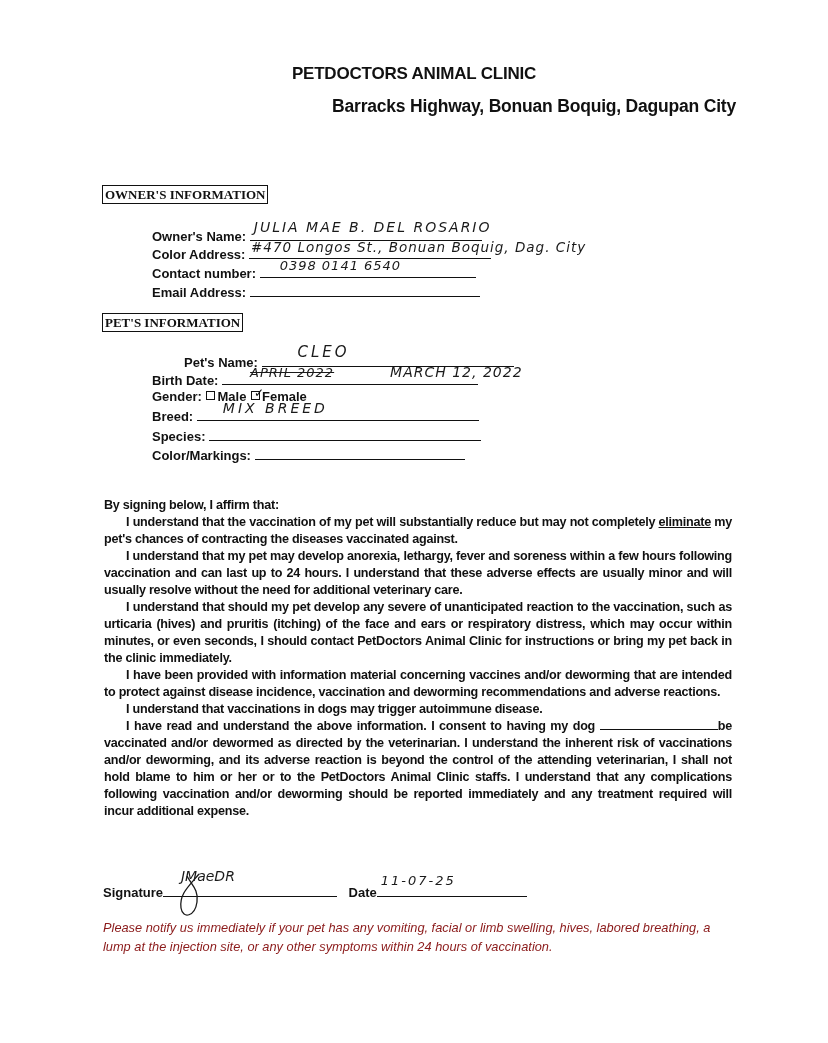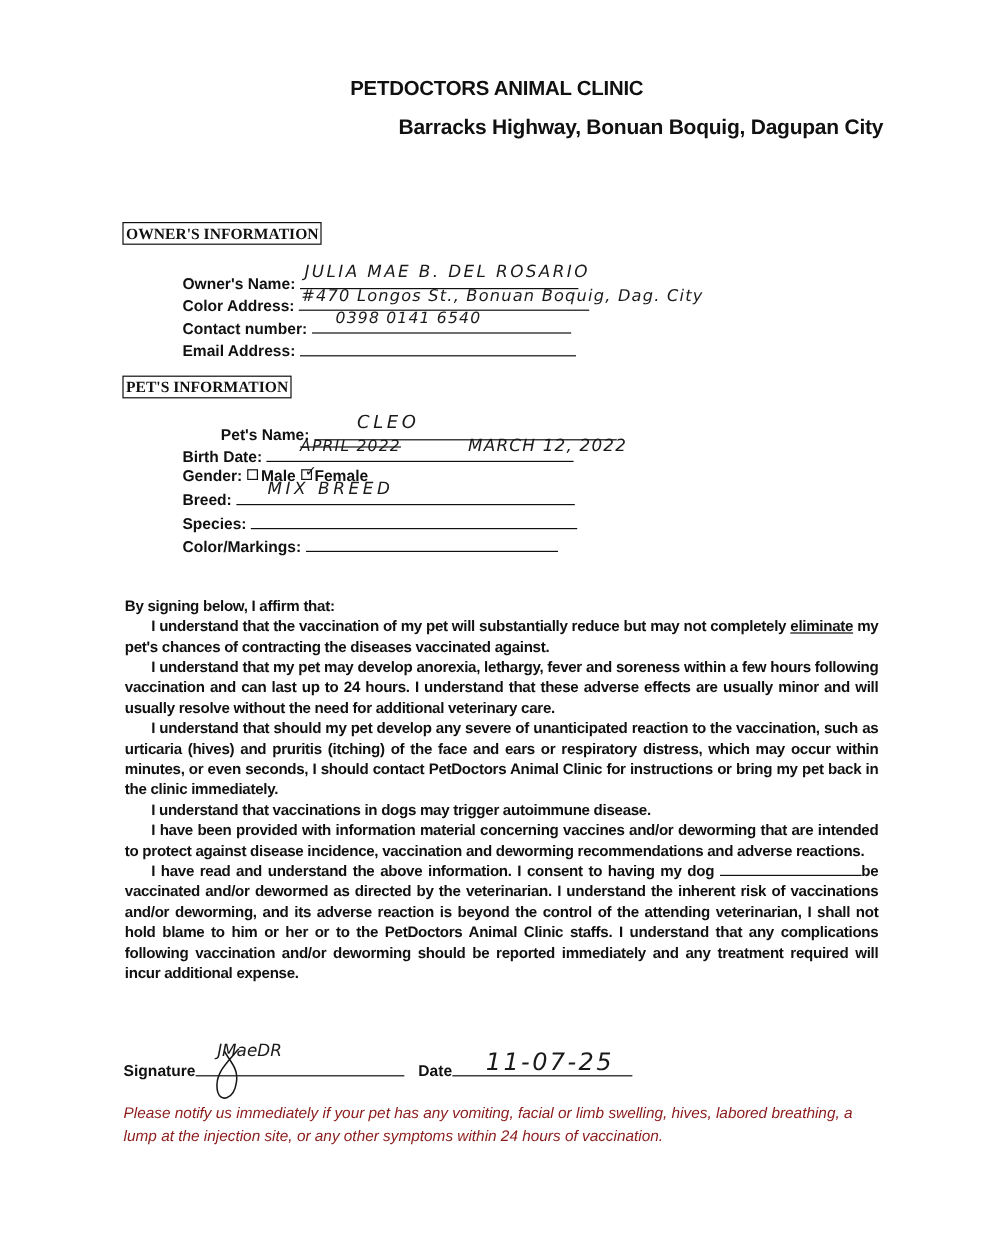--- a/index.html
+++ b/index.html
@@ -101,30 +101,30 @@
   <span class="line" style="width:210px;">
     <span class="hand" style="left:4px; top:-6px;"></span>
   </span>
 </div>
 
 <div class="abs body-text" style="top:497px;">
   <p class="first">By signing below, I affirm that:</p>
   <p><span>I understand that the vaccination of my pet will substantially reduce but may not completely </span><span class="u">eliminate</span><span> my pet's chances of contracting the diseases vaccinated against.</span></p>
   <p>I understand that my pet may develop anorexia, lethargy, fever and soreness within a few hours following vaccination and can last up to 24 hours. I understand that these adverse effects are usually minor and will usually resolve without the need for additional veterinary care.</p>
   <p>I understand that should my pet develop any severe of unanticipated reaction to the vaccination, such as urticaria (hives) and pruritis (itching) of the face and ears or respiratory distress, which may occur within minutes, or even seconds, I should contact PetDoctors Animal Clinic for instructions or bring my pet back in the clinic immediately.</p>
+  <p>I have been provided with information material concerning vaccines and/or deworming that are intended to protect against disease incidence, vaccination and deworming recommendations and adverse reactions.</p>
   <p>I understand that vaccinations in dogs may trigger autoimmune disease.</p>
-  <p>I have been provided with information material concerning vaccines and/or deworming that are intended to protect against disease incidence, vaccination and deworming recommendations and adverse reactions.</p>
   <p><span>I have read and understand the above information. I consent to having my dog </span><span class="blank"></span><span>be vaccinated and/or dewormed as directed by the veterinarian. I understand the inherent risk of vaccinations and/or deworming, and its adverse reaction is beyond the control of the attending veterinarian, I shall not hold blame to him or her or to the PetDoctors Animal Clinic staffs. I understand that any complications following vaccination and/or deworming should be reported immediately and any treatment required will incur additional expense.</span></p>
 </div>
 
 <div class="abs sig-row" style="left:103px; top:882px;">
   <span>Signature</span><span class="sig-line" style="width:174px;">
     <span class="hand" style="left:18px; top:-14px; font-size:14px; letter-spacing:0;">JMaeDR</span>
     <svg class="abs" style="left:6px; top:-10px;" width="40" height="50" viewBox="0 0 40 50">
       <path d="M30 2 C20 14, 10 22, 12 36 C14 48, 26 44, 28 30 C30 18, 22 12, 18 4" fill="none" stroke="#1a1a1a" stroke-width="1.3"></path>
     </svg>
   </span>
   <span style="margin-left:8px;">Date</span><span class="sig-line" style="width:150px;">
-    <span class="hand" style="left:4px; top:-9px; font-size:20px; letter-spacing:2px;margin-left:24px;">11-07-25</span>
+    <span class="hand" style="left:4px; top:-9px; font-size:13px; letter-spacing:2px;">11-07-25</span>
   </span>
 </div>
 
 <div class="abs notice" style="top:918px;">Please notify us immediately if your pet has any vomiting, facial or limb swelling, hives, labored breathing, a lump at the injection site, or any other symptoms within 24 hours of vaccination.</div>
 
 </body></html>

